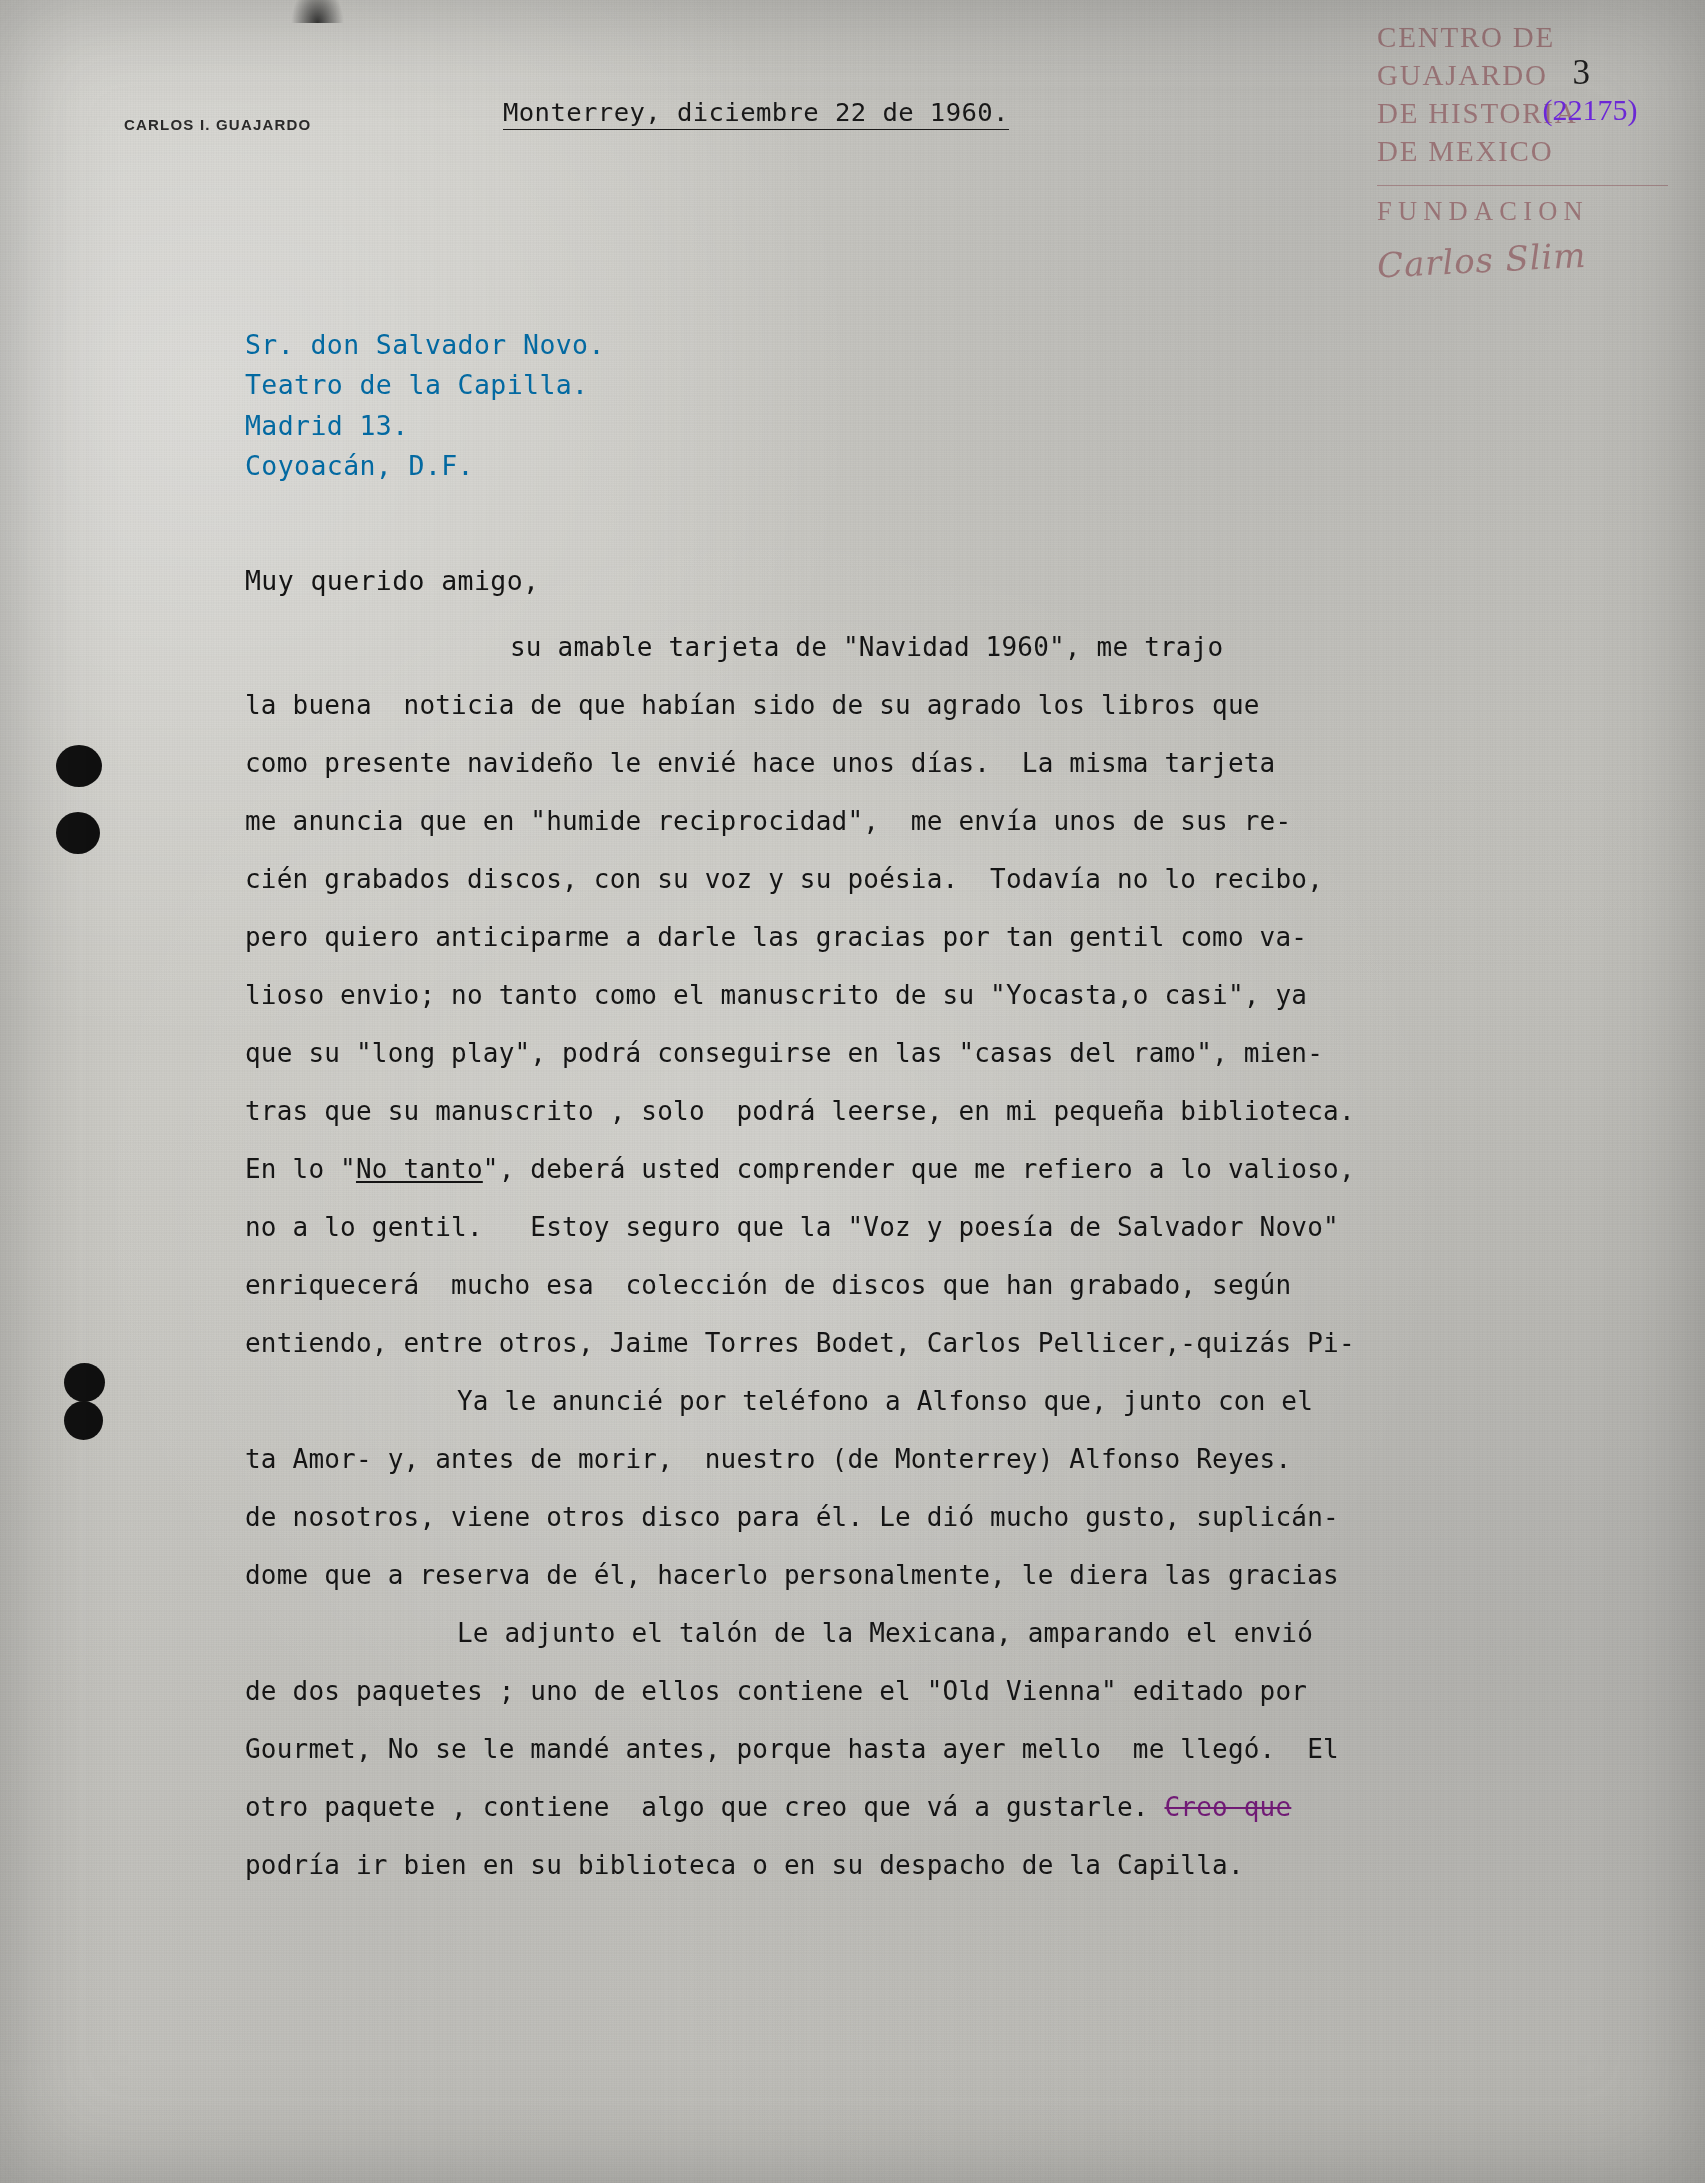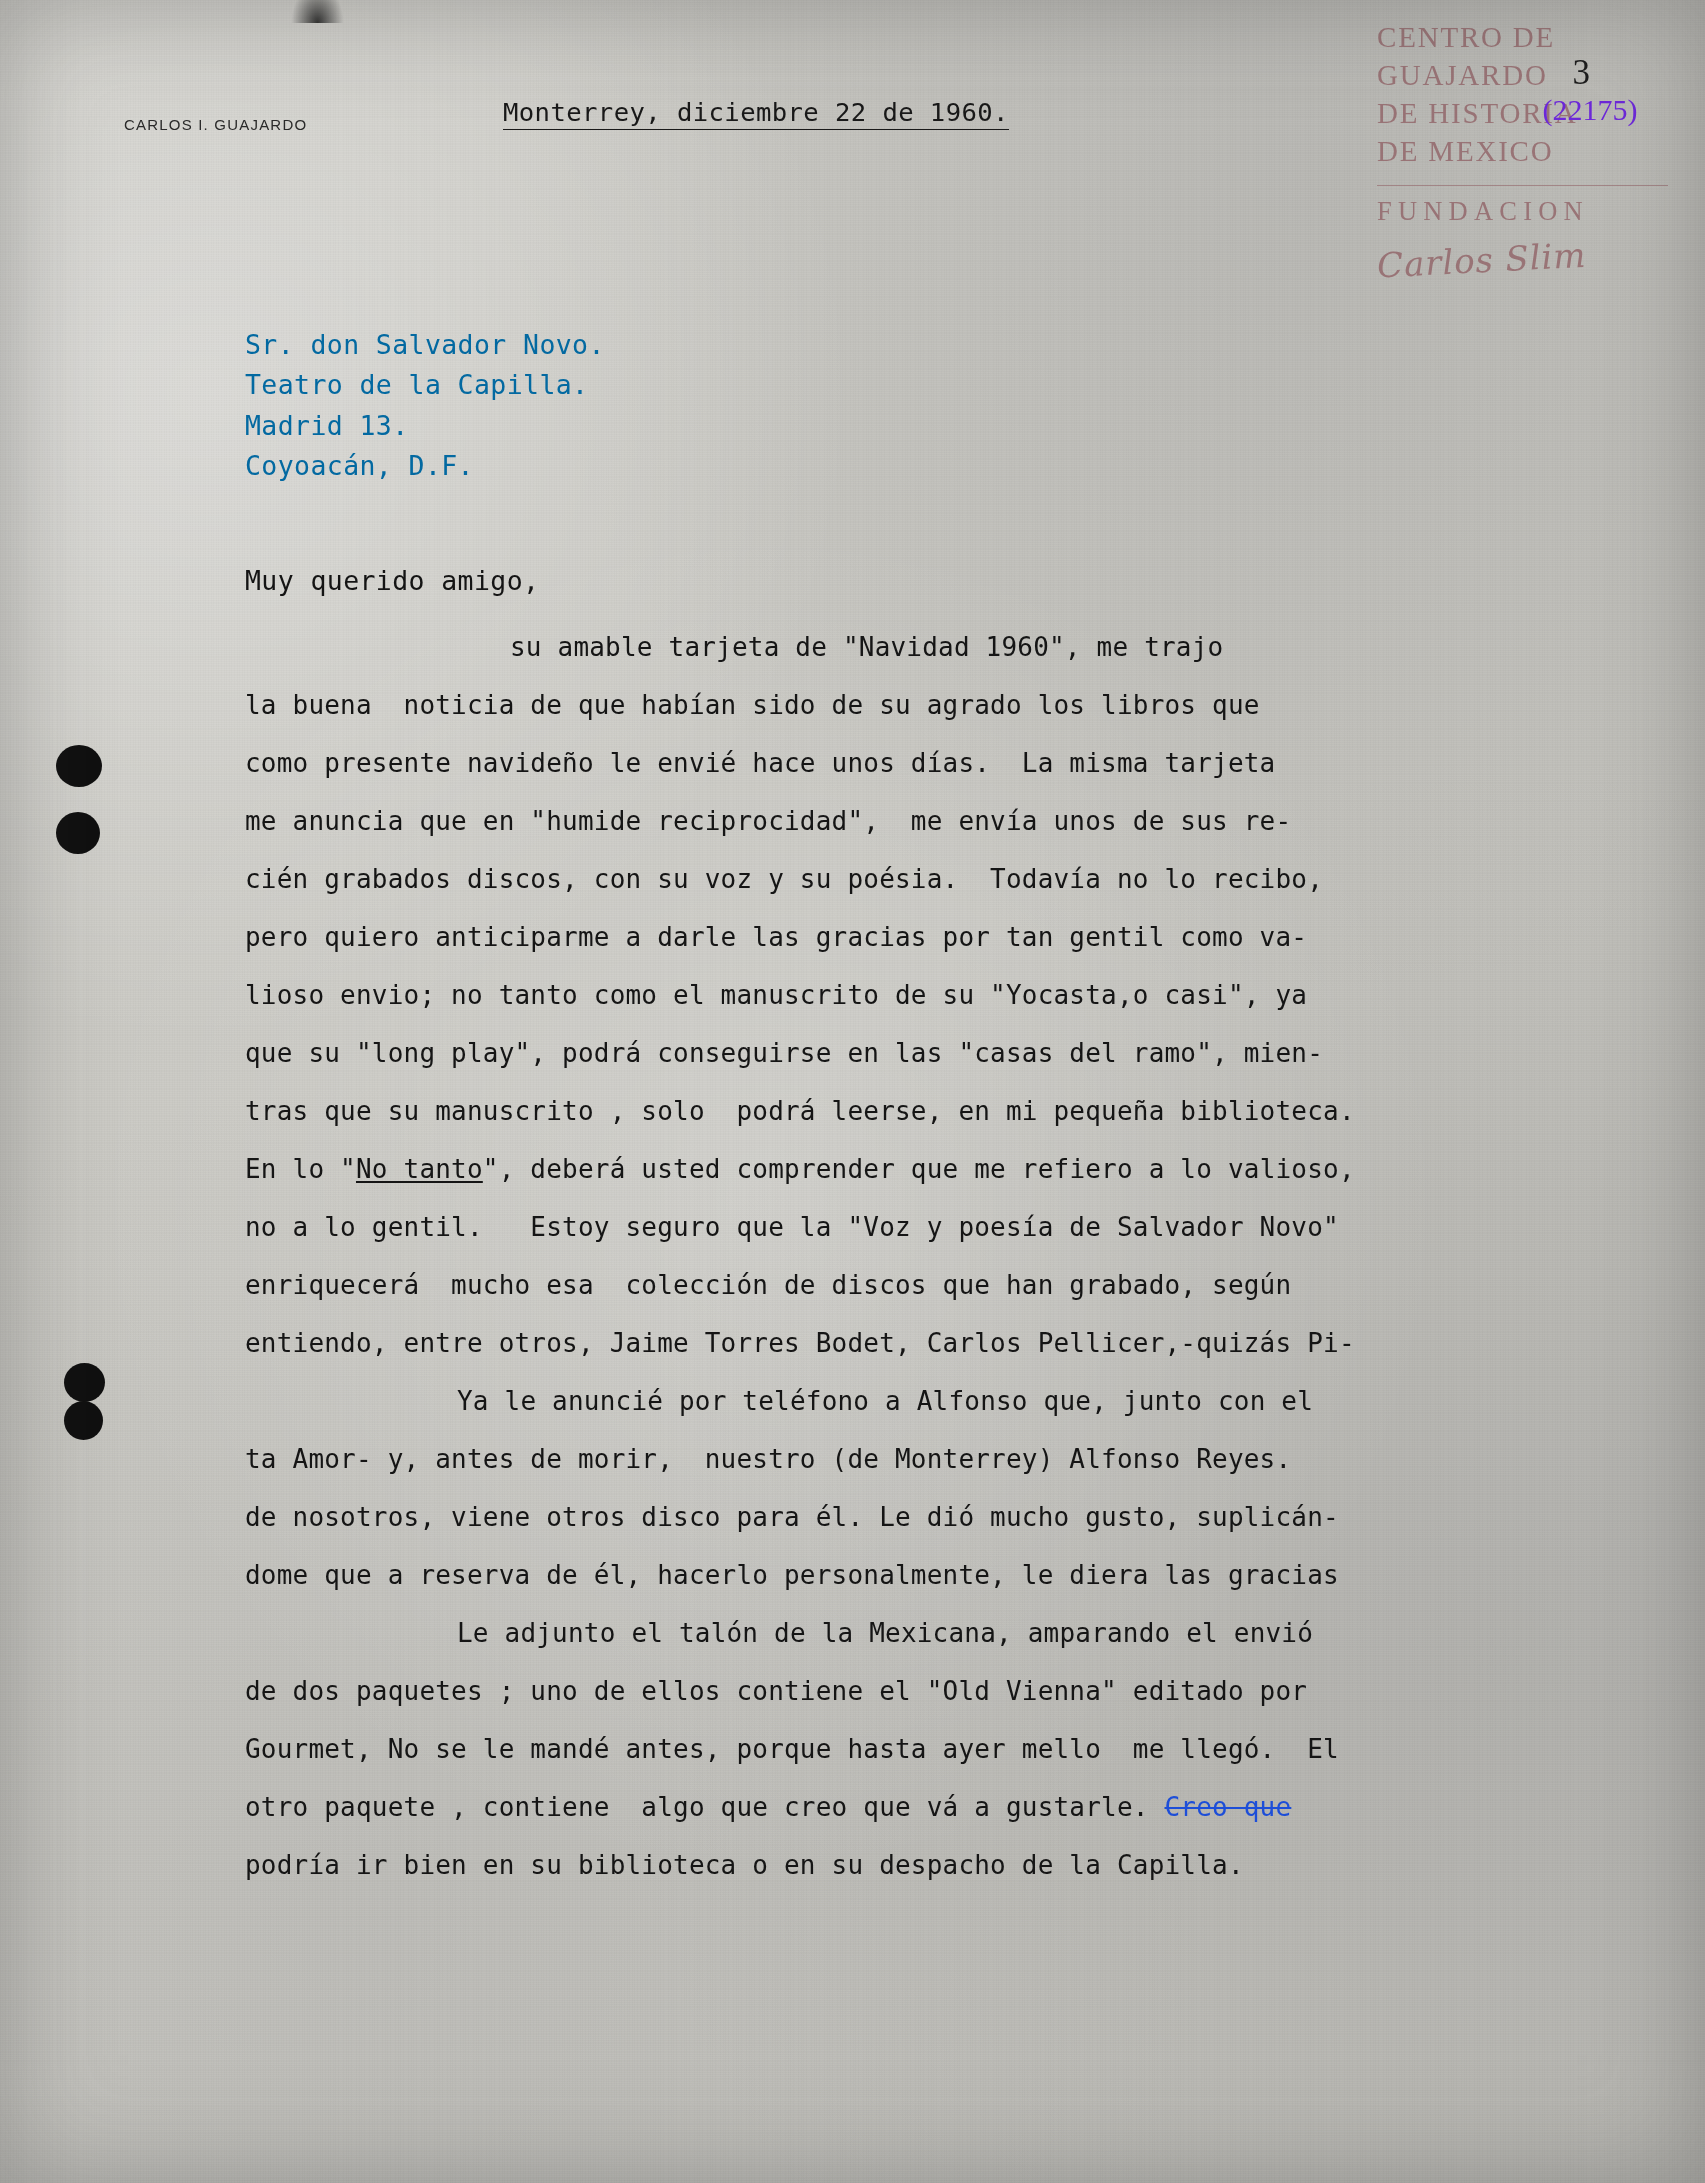--- a/index.html
+++ b/index.html
@@ -44,21 +44,21 @@
 
   
   .letterhead {
     position: absolute;
     left: 124px;
     top: 116px;
     font-family: "Liberation Sans", sans-serif;
     font-size: 15px;
     letter-spacing: 1.2px;
     color: #2a2a2a;
-    font-weight: 400;
+    font-weight: 700;
   }
 
   .date-line {
     position: absolute;
     left: 503px;
     top: 97px;
     font-size: 25.6px;
     color: #191919;
     letter-spacing: 0.4px;
     border-bottom: 1.8px solid #1a1a1a;
@@ -148,21 +148,21 @@
   }
   .line {
     height: 58px;
     line-height: 58px;
     white-space: pre;
   }
   .indent { padding-left: 265px; }
   .indent2 { padding-left: 212px; }
 
   u.uline { text-decoration: underline; text-underline-offset: 2.6px; }
-  .struck { text-decoration: line-through; color: #1d4ed8; }
+  .struck { text-decoration: line-through; color: #701a75; }
 
   
   .punch {
     position: absolute;
     background: #101010;
     border-radius: 50%;
     z-index: 6;
   }
   .punch.p1 { left: 56px; top: 745px;  width: 46px; height: 42px; }
   .punch.p2 { left: 56px; top: 812px;  width: 44px; height: 42px; }

